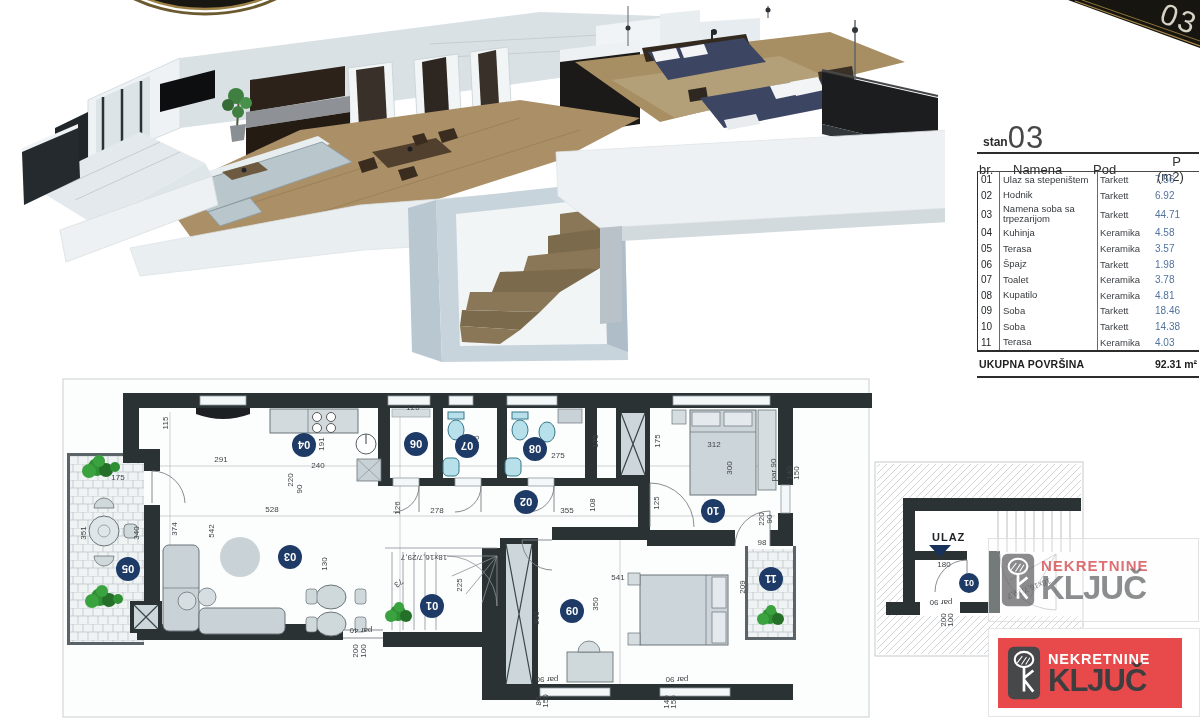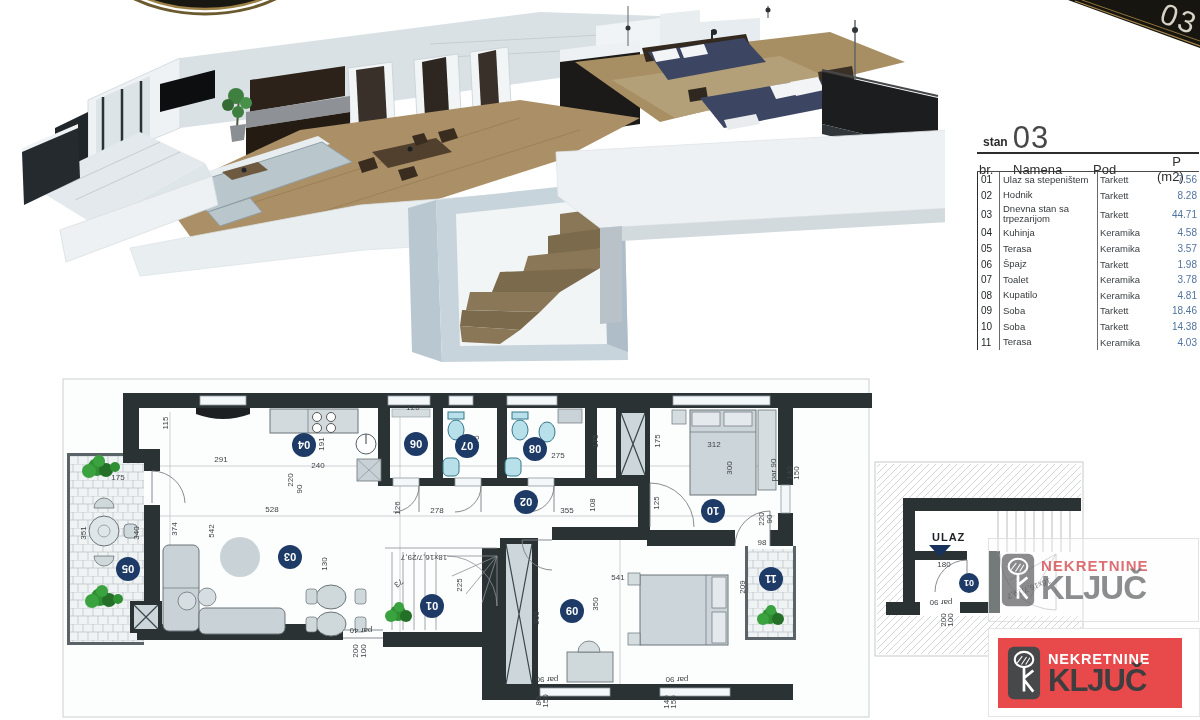--- a/index.html
+++ b/index.html
@@ -3,36 +3,36 @@
 <meta charset="utf-8">
 <style>
   html,body{margin:0;padding:0;background:#fff;}
   #canvas{position:relative;width:1200px;height:720px;background:#ffffff;overflow:hidden;
           font-family:"Liberation Sans", sans-serif;}
   svg{display:block;}
   .abs{position:absolute;}
 
   
   #unit-table{left:977px;top:116px;width:222px;height:264px;background:#fff;font-family:"Liberation Sans",sans-serif;}
-  #ut-title{display:flex;align-items:flex-end;gap:5px;padding:2px 2px 0 6px;border-bottom:2px solid #2d2d2d;height:38px;box-sizing:border-box;}
+  #ut-title{display:flex;align-items:flex-end;padding:2px 2px 0 6px;border-bottom:2px solid #2d2d2d;height:38px;box-sizing:border-box;}
   #ut-title .stan{font-size:12px;font-weight:bold;color:#2b2b2b;padding-bottom:3px;}
   #ut-title .num{font-size:31px;font-weight:300;color:#474747;line-height:0.95;letter-spacing:1px;}
   .tgrid{display:grid;grid-template-columns:22px 1fr 52px 44px;column-gap:3px;align-items:center;}
   #ut-head{height:17px;border-bottom:1.5px solid #4a4a4a;font-size:13px;color:#2e2e2e;gap:12px;}
   #ut-head span{padding-left:2px;}
   #ut-head .ph{ text-align:right;padding-right:18px;}
   #ut-body{position:relative;border-left:1.8px solid #2c2c2c;}
   #ut-body:before,#ut-body:after{content:"";position:absolute;top:0;bottom:0;width:1px;background:#6a6a6a;}
   #ut-body:before{left:21px;}
   #ut-body:after{left:119px;}
   .trow{min-height:15.6px;font-size:9.5px;}
   .trow .br{color:#23272b;font-size:10px;padding-left:3px;}
   .trow .nm{color:#35393d;line-height:1.05;padding:1px 0;}
   .trow .pd{color:#3a3f44;}
-  .trow .pv{color:#51739e;text-align:right;padding-right:2px;font-size:10px;}
+  .trow .pv{color:#51739e;text-align:left;padding-right:2px;font-size:10px;}
   #ut-foot{display:flex;justify-content:space-between;align-items:center;height:24px;border-top:2px solid #2c2c2c;border-bottom:2.5px solid #2c2c2c;font-weight:bold;}
   #ut-foot .lbl{font-size:10.5px;color:#202020;padding-left:2px;letter-spacing:.2px;}
   #ut-foot .val{font-size:10.5px;color:#202020;padding-right:2px;}
 
   
   #watermark{left:988px;top:538px;width:211px;height:84px;background:rgba(252,252,252,.40);
              border:1px solid #dcdfe0;display:flex;align-items:center;gap:6px;padding-left:12px;box-sizing:border-box;opacity:.88;}
   #watermark .txt .l1{color:rgba(205,48,52,.78);font-weight:bold;font-size:15px;letter-spacing:1px;}
   #watermark .txt .l2{color:rgba(95,97,99,.82);font-weight:bold;font-size:33px;line-height:.85;letter-spacing:-1px;}
   #logo-panel{left:988px;top:628px;width:212px;height:89px;background:#fff;border:1px solid #e3e5e6;box-sizing:border-box;}
@@ -556,25 +556,25 @@
         <div class="trow tgrid">
           <span class="br">01</span>
           <span class="nm">Ulaz sa stepeništem</span>
           <span class="pd">Tarkett</span>
           <span class="pv">7.56</span>
         </div>
         <div class="trow tgrid">
           <span class="br">02</span>
           <span class="nm">Hodnik</span>
           <span class="pd">Tarkett</span>
-          <span class="pv">8.28</span>
+          <span class="pv">6.92</span>
         </div>
         <div class="trow tgrid">
           <span class="br">03</span>
-          <span class="nm">Dnevna stan sa trpezarijom</span>
+          <span class="nm">Namena soba sa trpezarijom</span>
           <span class="pd">Tarkett</span>
           <span class="pv">44.71</span>
         </div>
         <div class="trow tgrid">
           <span class="br">04</span>
           <span class="nm">Kuhinja</span>
           <span class="pd">Keramika</span>
           <span class="pv">4.58</span>
         </div>
         <div class="trow tgrid">
@@ -613,20 +613,24 @@
           <span class="pd">Tarkett</span>
           <span class="pv">14.38</span>
         </div>
         <div class="trow tgrid">
           <span class="br">11</span>
           <span class="nm">Terasa</span>
           <span class="pd">Keramika</span>
           <span class="pv">4.03</span>
         </div>
       </div>
+    <div id="ut-foot">
+      <span class="lbl">UKUPNA POVRŠINA</span>
+      <span class="val">92.31 m²</span>
+    </div>
   </div>
 
   <div id="watermark" class="abs">
     <svg width="34" height="56" viewBox="0 0 40 64" opacity=".8">
       <rect x="1" y="1" width="38" height="62" rx="7" fill="#5a5b5d"></rect>
       <ellipse cx="20" cy="16" rx="11" ry="9" fill="none" stroke="#fff" stroke-width="2.5"></ellipse>
       <path d="M12,20 l6,-8 M17,22 l6,-9 M22,22 l5,-8" stroke="#fff" stroke-width="1.2" fill="none"></path>
       <path d="M20,25 L20,54 M20,38 L31,29 M20,40 L31,54" stroke="#fff" stroke-width="3.2" fill="none"></path>
     </svg>
     <div class="txt">

